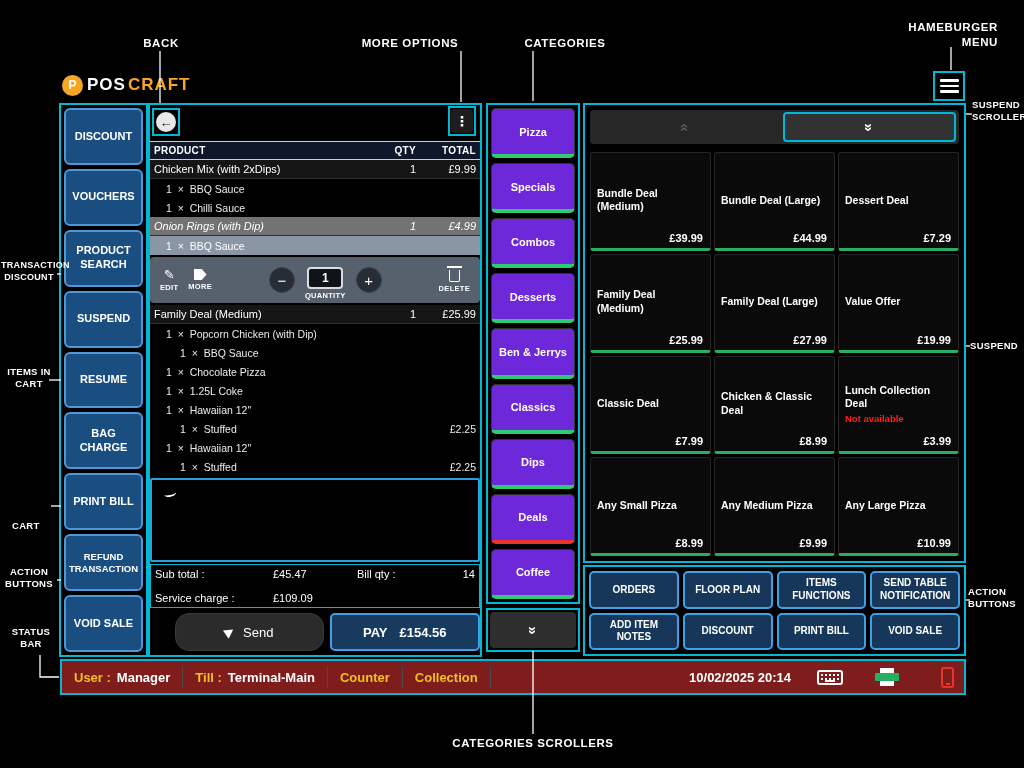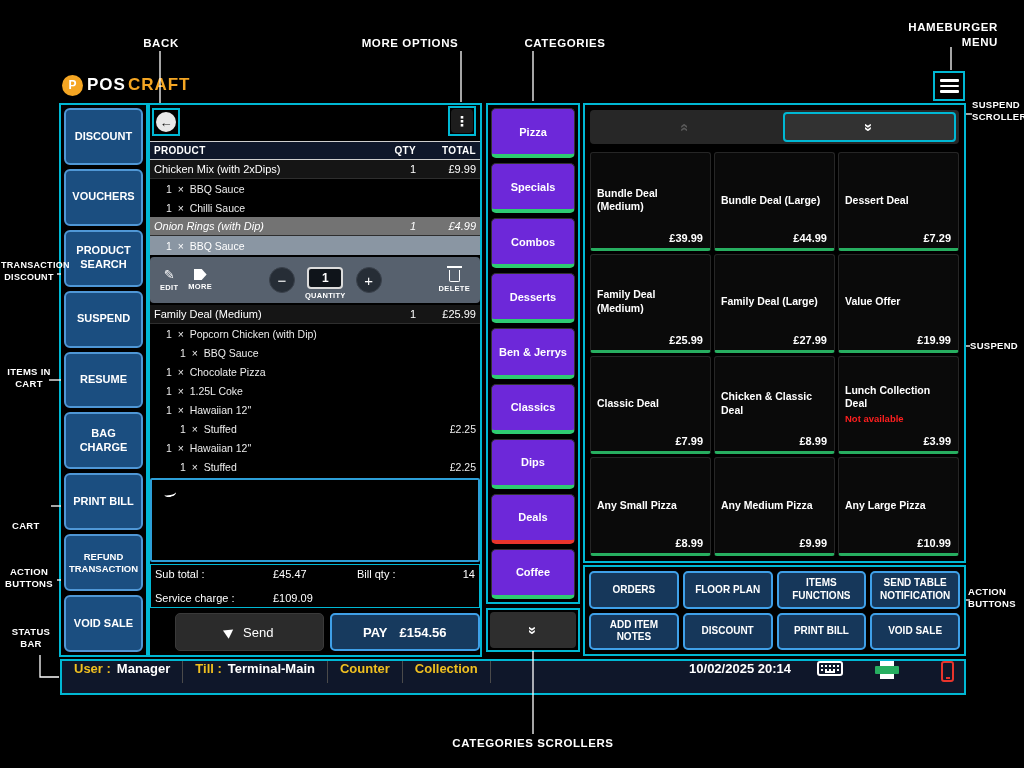--- a/index.html
+++ b/index.html
@@ -94,21 +94,21 @@
   .note-mark{position:absolute;left:12px;top:10px;width:12px;height:7px;
              border-bottom:2px solid #fff;border-radius:50%;transform:rotate(-12deg);}
   .cart-totals{height:44px;margin-top:2px;border:1px solid #00b8d4;padding:3px 4px;color:#fff;
                font-size:11px;display:flex;flex-direction:column;justify-content:space-between;}
   .trow{display:flex;align-items:center;}
   .t-lbl{width:118px;}
   .t-val{width:70px;}
   .t-lbl.mid{width:auto;margin-left:14px;}
   .t-val.rt{flex:1;text-align:right;width:auto;}
   .cart-footer{display:flex;gap:6px;margin-top:5px;height:38px;}
-  #send-btn{flex:1;background:#2b2b2b;border:1px solid #3a3a3a;border-radius:5px;color:#fff;
+  #send-btn{flex:1;background:#2b2b2b;border:1px solid #3a3a3a;border-radius:14px;color:#fff;
             font-family:inherit;font-size:13px;display:flex;align-items:center;justify-content:center;gap:9px;margin-left:25px;}
   .send-icon{width:0;height:0;border-top:5px solid transparent;border-bottom:5px solid transparent;
              border-left:9px solid #fff;transform:rotate(-35deg);}
   #pay-btn{flex:1;background:#173a5e;border:2px solid #3fa0e8;border-radius:5px;color:#fff;
            font-family:inherit;font-size:13px;font-weight:bold;display:flex;align-items:center;
            justify-content:center;gap:12px;}
 
   
   #categories{position:absolute;left:486px;top:103px;width:94px;height:501px;padding:3px;
               display:flex;flex-direction:column;gap:5px;background:#000;}
@@ -143,22 +143,22 @@
 
   
   #actions{position:absolute;left:583px;top:565px;width:383px;height:91px;padding:4px;
            display:grid;grid-template-columns:repeat(4,1fr);grid-template-rows:repeat(2,1fr);
            gap:4px;background:#000;}
   .act-btn{background:#16375a;border:2px solid #3fa0e8;border-radius:5px;color:#fff;
            font-family:inherit;font-size:10px;font-weight:bold;line-height:1.25;text-align:center;
            padding:2px;}
 
   
-  #statusbar{position:absolute;left:60px;top:659px;width:906px;height:36px;background:#0f172a;
-             display:flex;align-items:flex-start;font-size:13px;font-weight:bold;color:#fff;}
+  #statusbar{position:absolute;left:60px;top:659px;width:906px;height:36px;background:#7f1d1d;
+             display:flex;align-items:center;font-size:13px;font-weight:bold;color:#fff;}
   .sb-sec{padding:0 12px;display:flex;gap:6px;align-items:center;white-space:nowrap;}
   .sb-y{color:#f0c020;}
   .sb-w{color:#fff;}
   .sb-sep{width:1px;height:22px;background:#4a4a4a;}
   .sb-spacer{flex:1;}
   .sb-datetime{margin-right:26px;}
   .kbd-icon{position:relative;width:26px;height:15px;border:2px solid #fff;border-radius:3px;
             margin-right:32px;}
   .kbd-icon::before{content:"";position:absolute;left:2px;top:2px;width:2px;height:2px;background:#fff;
             box-shadow:4px 0 #fff,8px 0 #fff,12px 0 #fff,16px 0 #fff,0 4px #fff,4px 4px #fff,

